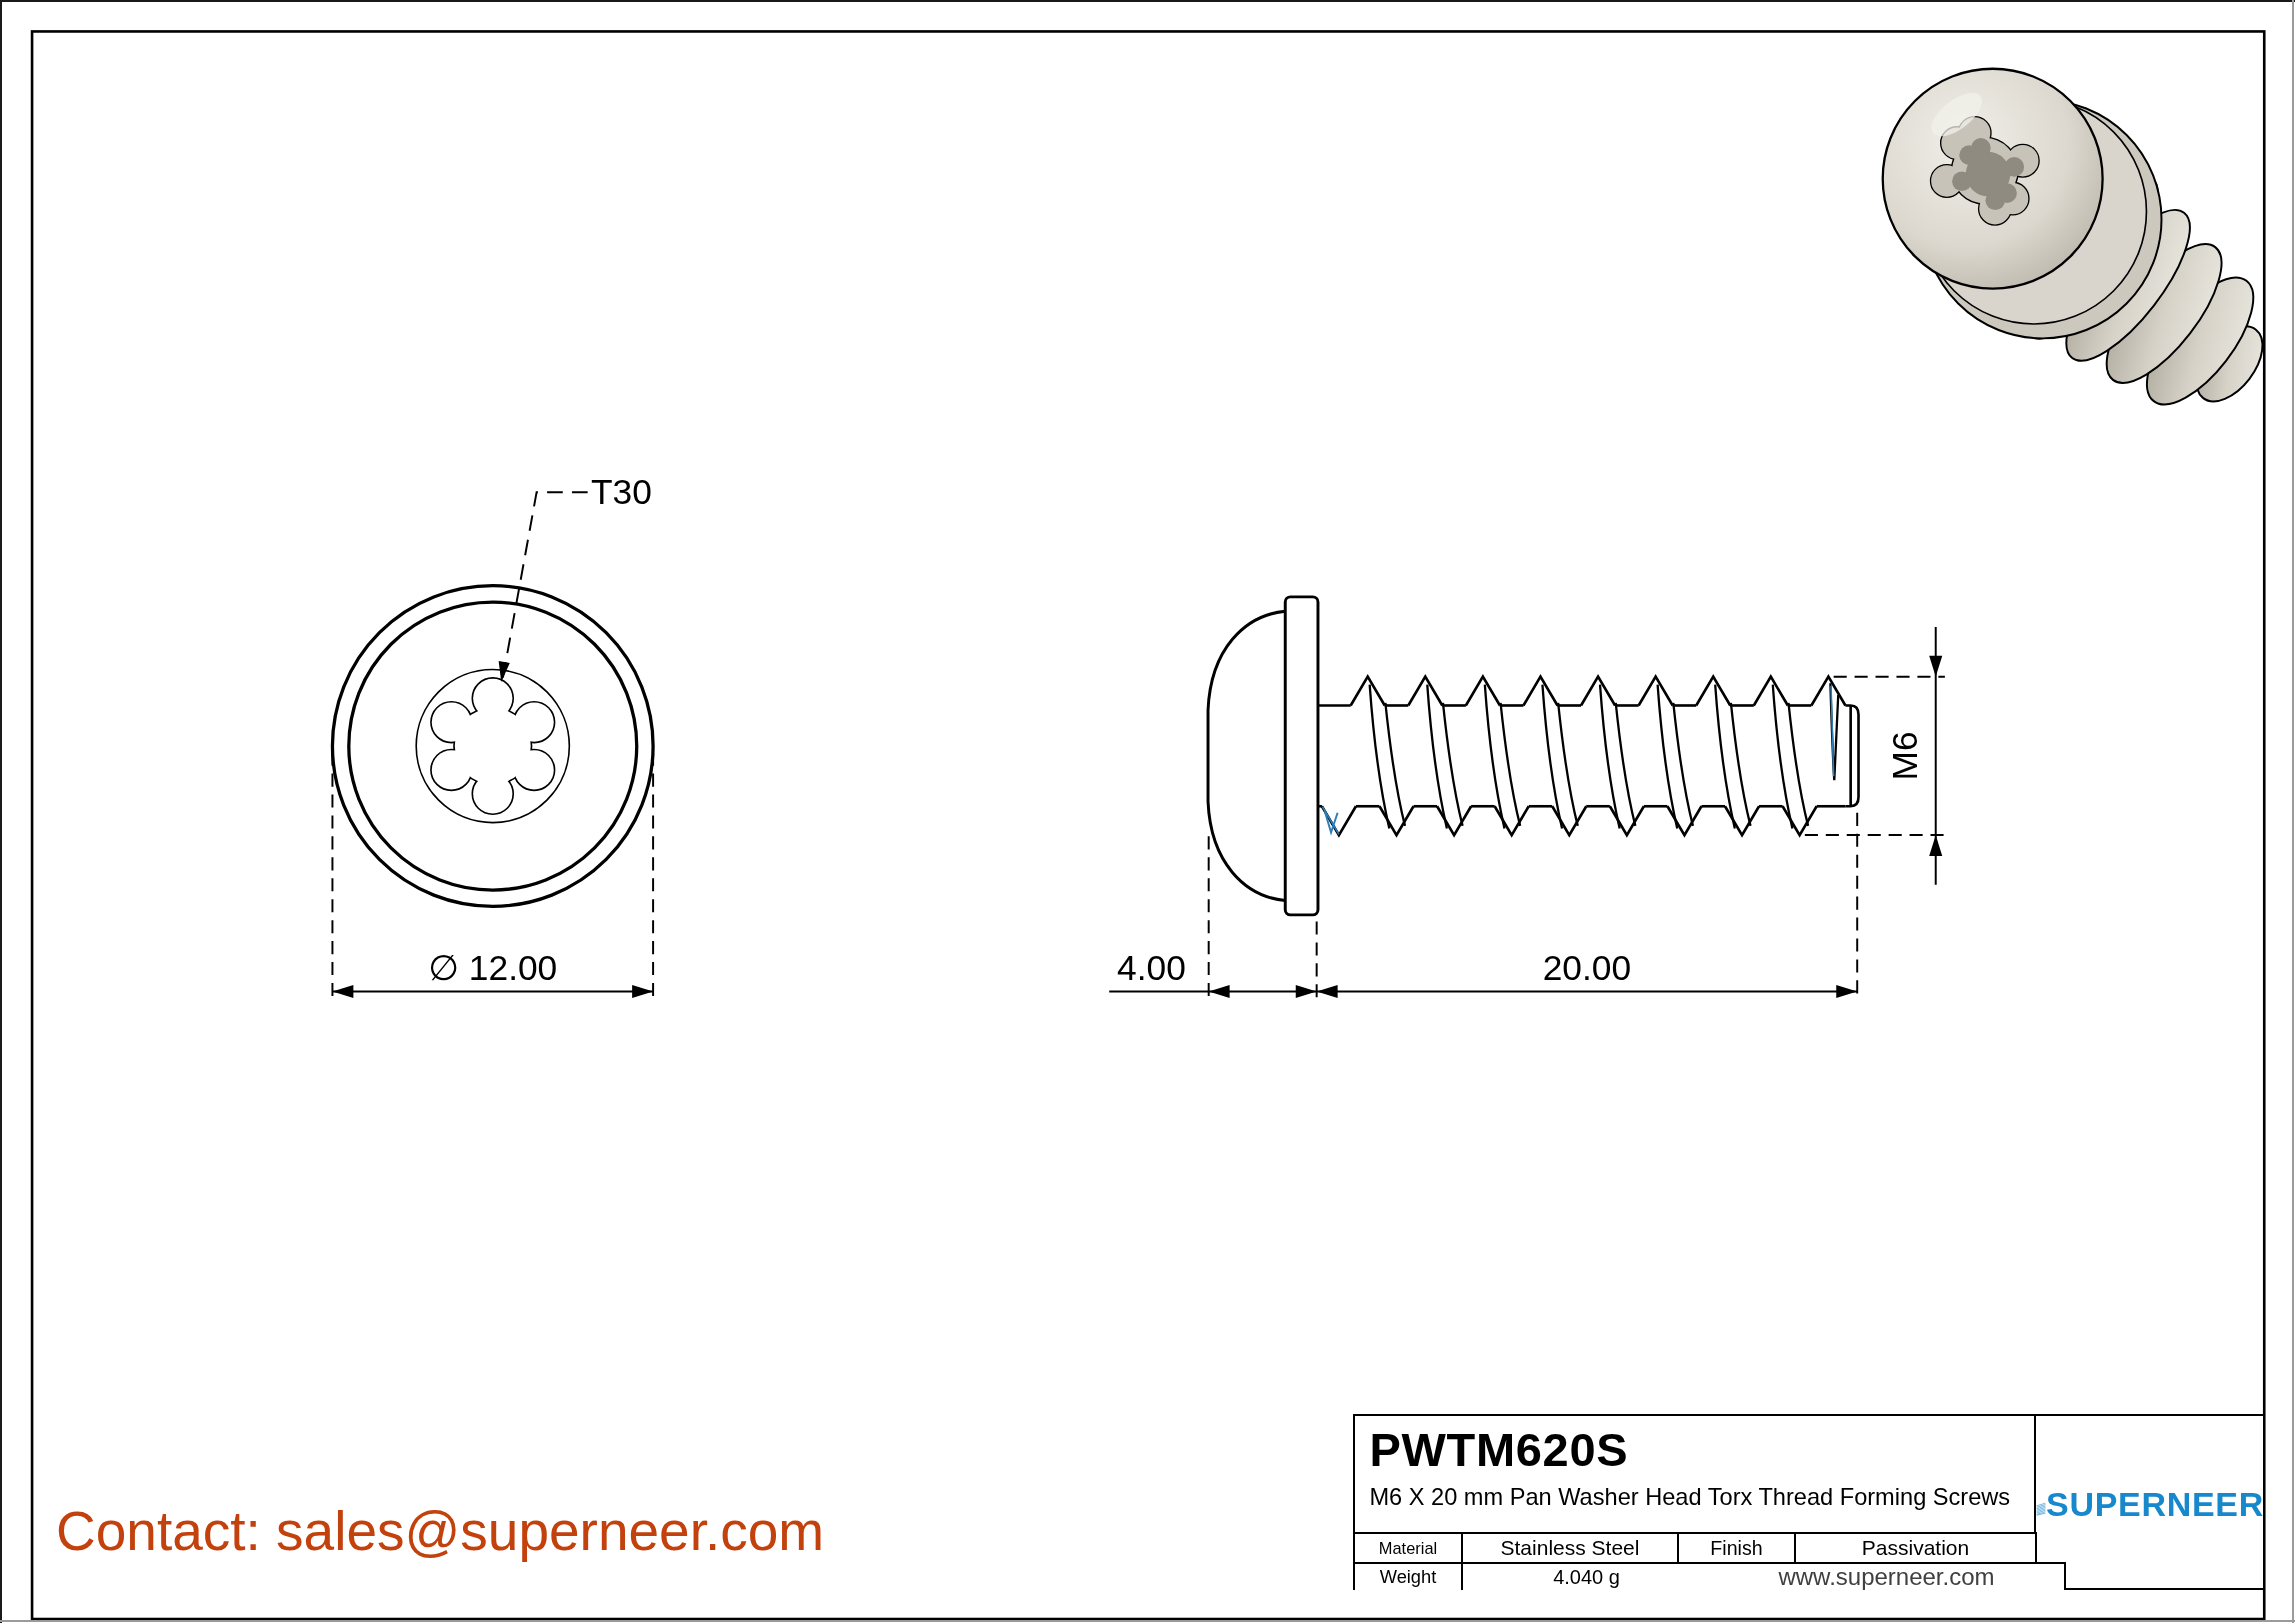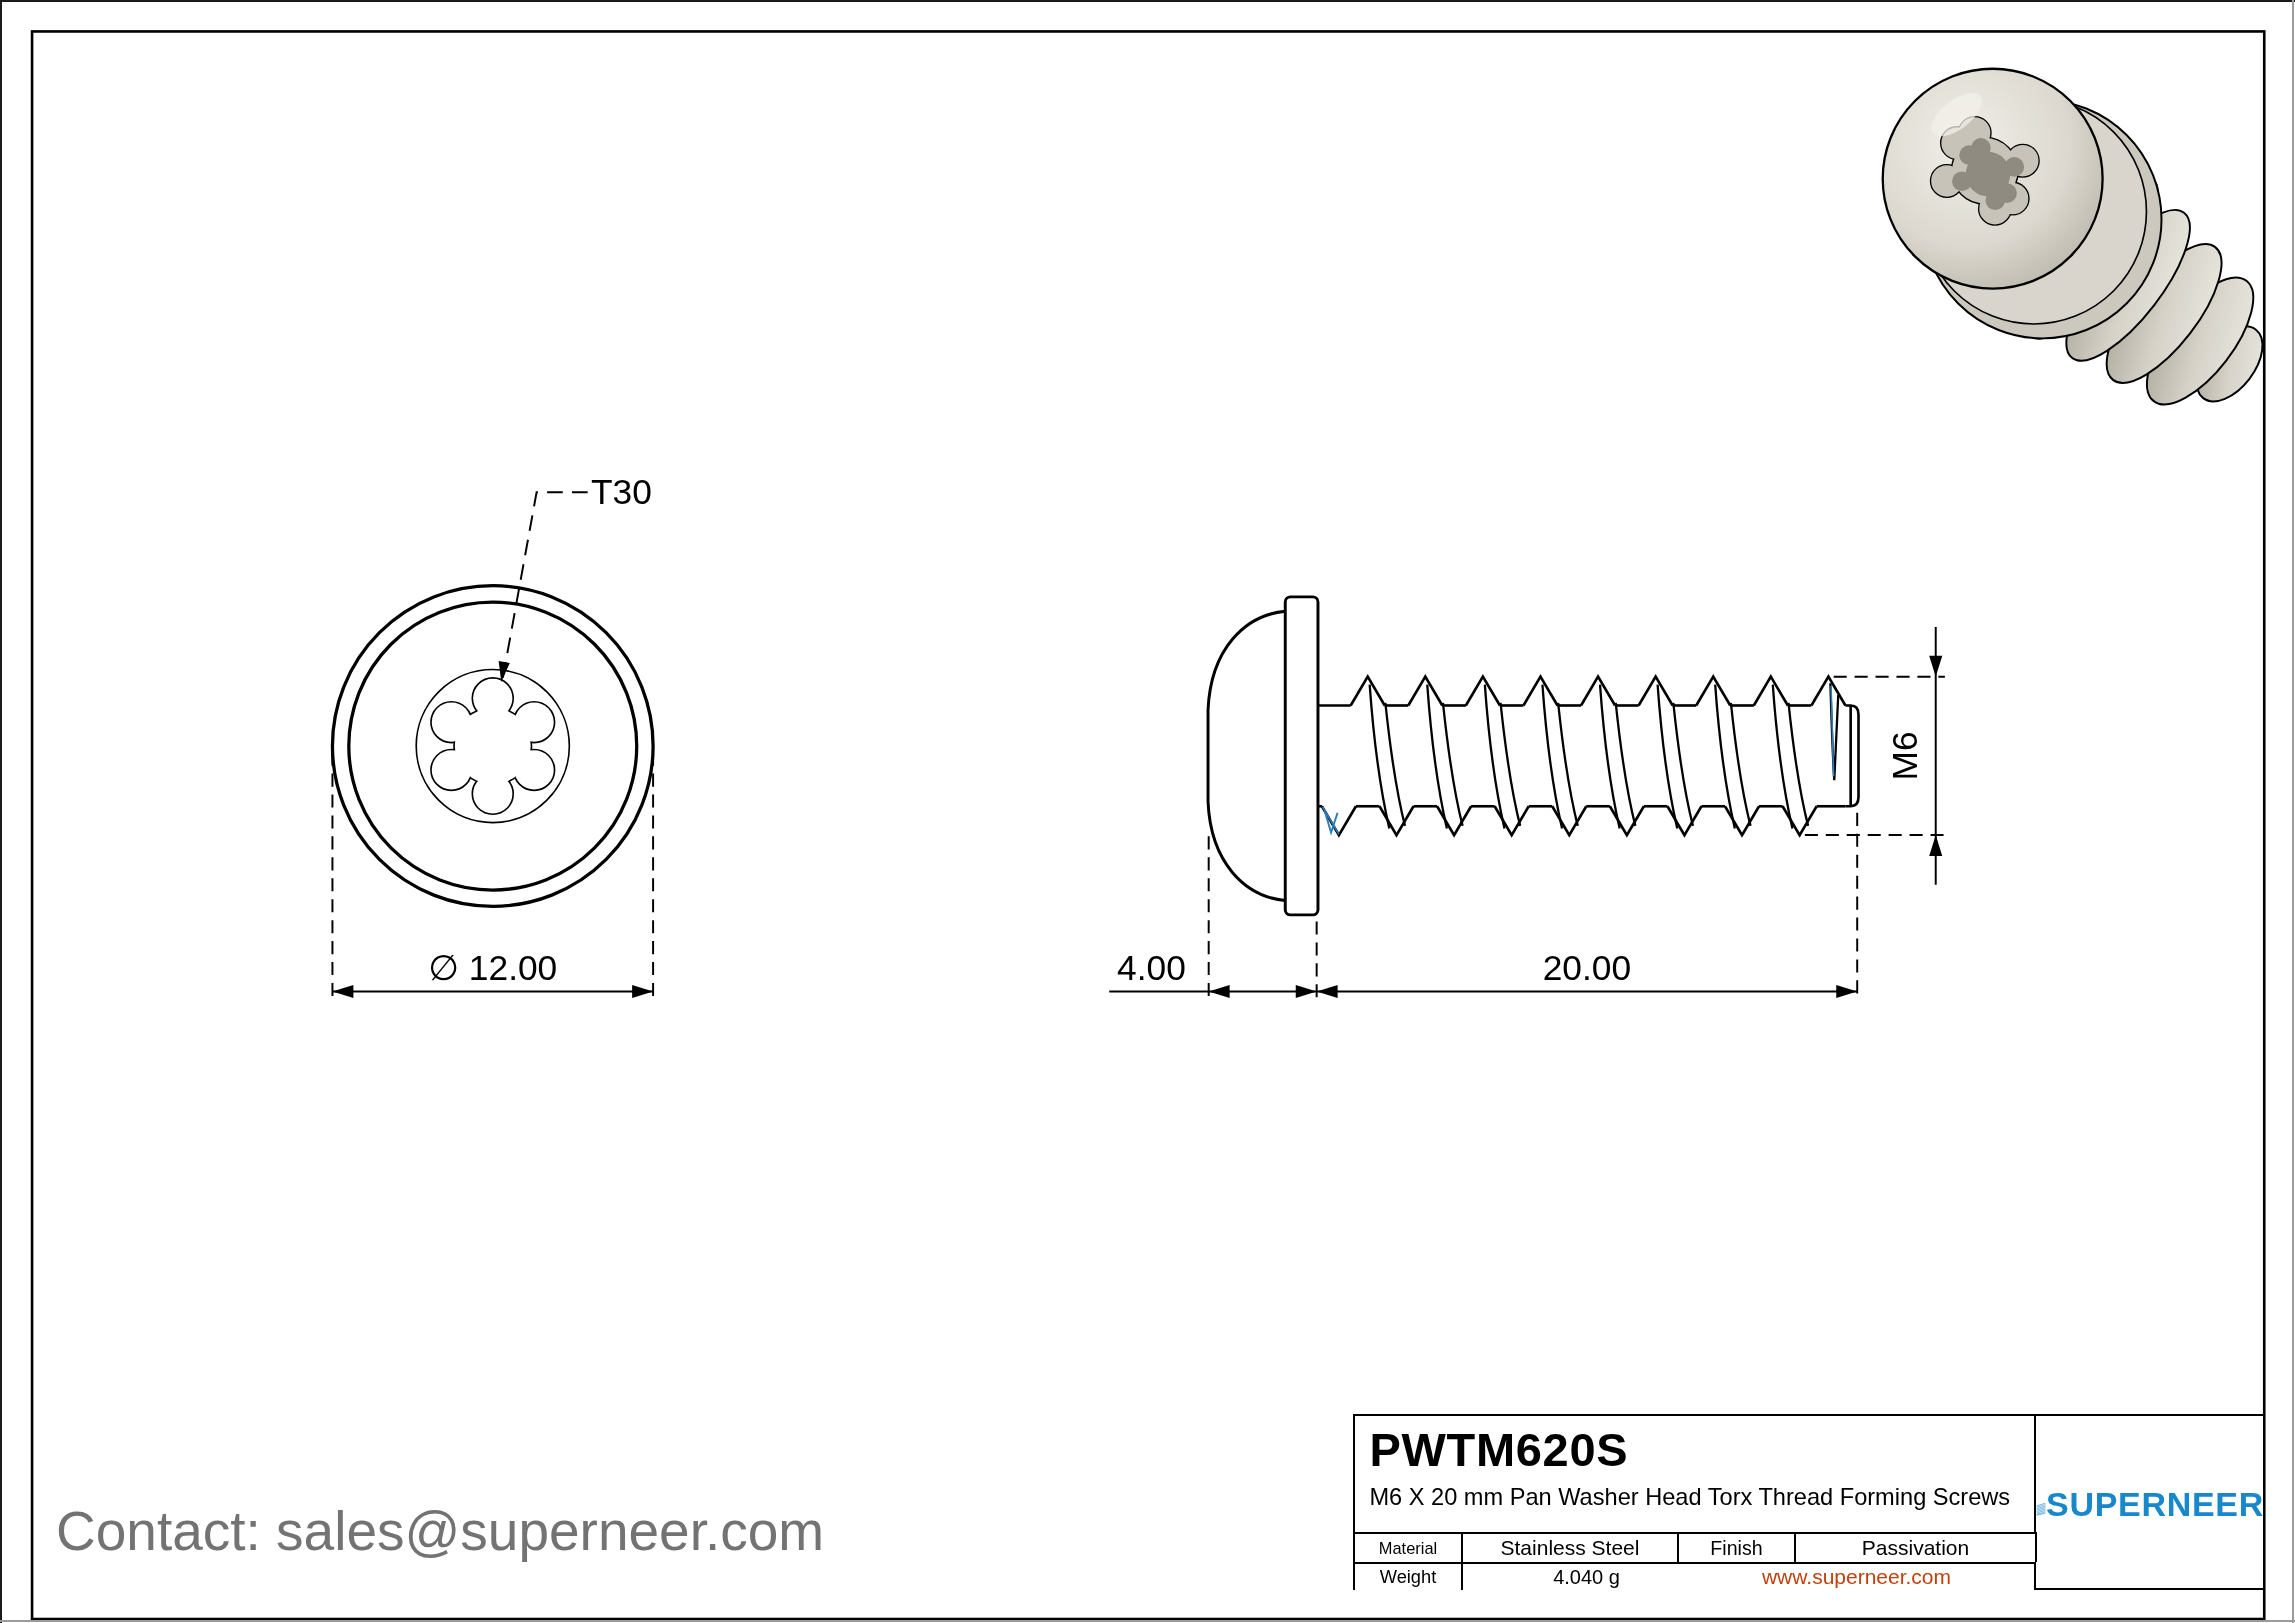--- a/index.html
+++ b/index.html
@@ -5,38 +5,38 @@
   html,body{margin:0;padding:0;background:#fff;}
   body{width:2295px;height:1623px;position:relative;overflow:hidden;
        font-family:"Liberation Sans", sans-serif;color:#000;}
   svg text{font-family:"Liberation Sans", sans-serif;}
   .edge{position:absolute;}
   .edge.top{left:0;top:0;width:2295px;height:2px;background:#1a1a1a;}
   .edge.left{left:0;top:0;width:2px;height:1623px;background:#1a1a1a;}
   .edge.right{right:1.3px;top:0;width:2px;height:1623px;background:#9b9b9b;}
   .edge.bottom{left:0;bottom:0.7px;width:2295px;height:2px;background:#9b9b9b;}
 
-  .contact{position:absolute;left:56px;top:1499px;font-size:55px;color:#737373;
+  .contact{position:absolute;left:56px;top:1499px;font-size:55px;color:#c2410c;
            letter-spacing:0px;white-space:nowrap;}
 
   
   .tblock{position:absolute;left:1353px;top:1414px;width:912px;height:176px;
           border:2px solid #000;box-sizing:border-box;background:#fff;}
   .tb-head{position:absolute;left:0;top:0;width:681px;height:145px;
            border-right:2px solid #000;box-sizing:border-box;padding:9.2px 0 0 14.4px;}
   .tb-part{font-size:47px;font-weight:bold;letter-spacing:0.7px;line-height:1.05;}
   .tb-desc{font-size:23.6px;margin-top:9.2px;white-space:nowrap;}
   .tb-cell{position:absolute;box-sizing:border-box;border-right:2px solid #000;
            border-top:2px solid #000;display:flex;align-items:center;justify-content:center;
            white-space:nowrap;background:#fff;}
   .r2{top:116px;height:30px;}
   .r3{top:146px;height:28px;}
   .lab{font-size:16.4px;}
   .val{font-size:21px;}
-  .www{font-size:21px;color:#c2410c;}
+  .www{font-size:24px;color:#404040;margin-left:30px;}
   .logo-cell{position:absolute;left:681px;top:0;width:228px;height:172px;
              display:flex;align-items:center;justify-content:flex-start;}
   .brand{font-size:34px;font-weight:bold;color:#1888cc;letter-spacing:0.7px;margin-top:5.2px;}
 </style>
 </head>
 <body>
 
 <div>
 
   <svg width="2295" height="1623" viewBox="0 0 3507 2480" style="position:absolute;left:0;top:0;">

